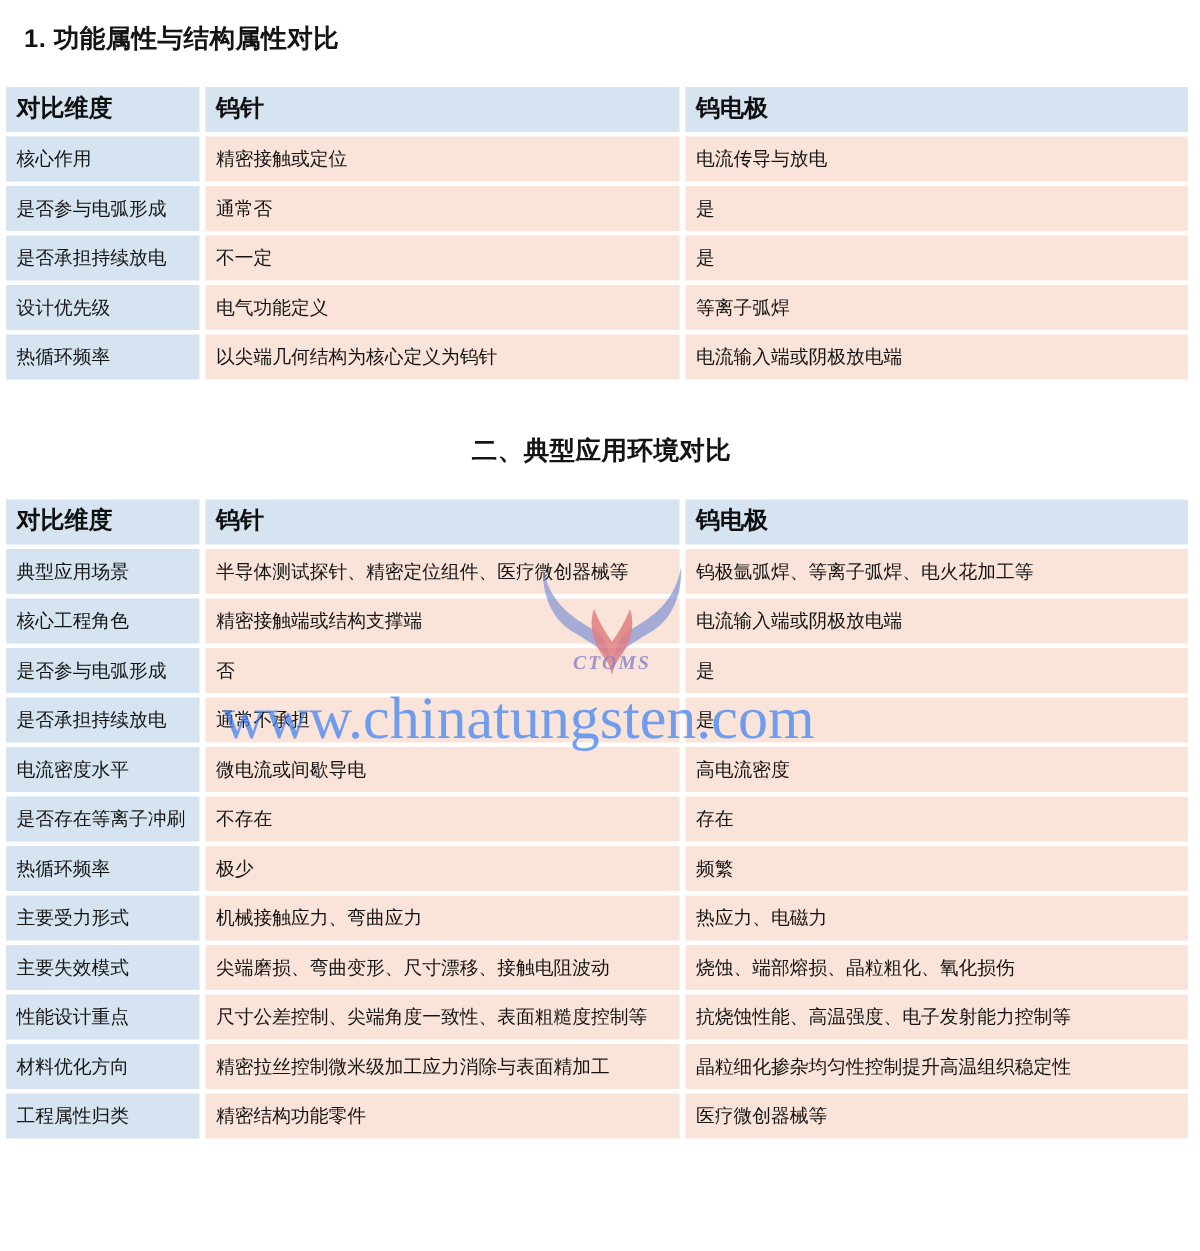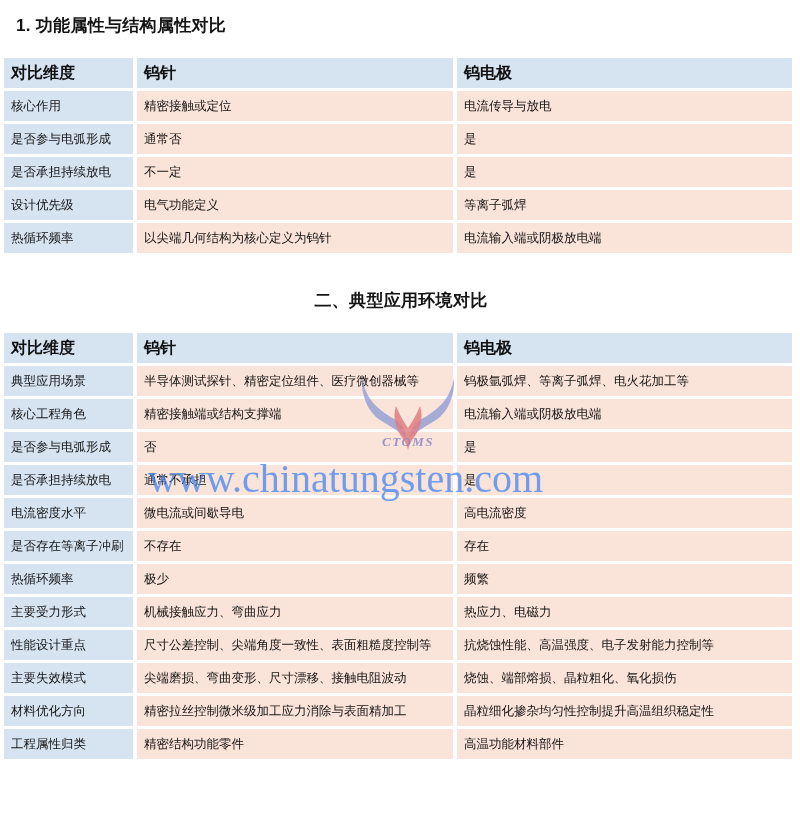--- a/index.html
+++ b/index.html
@@ -210,38 +210,38 @@
         <th>热循环频率</th>
         <td>极少</td>
         <td>频繁</td>
       </tr>
       <tr>
         <th>主要受力形式</th>
         <td>机械接触应力、弯曲应力</td>
         <td>热应力、电磁力</td>
       </tr>
       <tr>
+        <th>主要失效模式</th>
+        <td>尖端磨损、弯曲变形、尺寸漂移、接触电阻波动</td>
+        <td>烧蚀、端部熔损、晶粒粗化、氧化损伤</td>
+      </tr>
+      <tr>
         <th>性能设计重点</th>
         <td>尺寸公差控制、尖端角度一致性、表面粗糙度控制等</td>
         <td>抗烧蚀性能、高温强度、电子发射能力控制等</td>
       </tr>
       <tr>
-        <th>主要失效模式</th>
-        <td>尖端磨损、弯曲变形、尺寸漂移、接触电阻波动</td>
-        <td>烧蚀、端部熔损、晶粒粗化、氧化损伤</td>
-      </tr>
-      <tr>
         <th>材料优化方向</th>
         <td>精密拉丝控制微米级加工应力消除与表面精加工</td>
         <td>晶粒细化掺杂均匀性控制提升高温组织稳定性</td>
       </tr>
       <tr>
         <th>工程属性归类</th>
         <td>精密结构功能零件</td>
-        <td>高温功能材料部件</td>
+        <td>医疗微创器械等</td>
       </tr>
     </tbody>
   </table>
 
   <div class="watermark">
     <svg class="wm-logo" viewBox="0 0 104 78">
       <path d="M6 2 C10 26, 26 36, 40 44 C46 48, 50 54, 50 62 C44 56, 34 50, 24 44 C12 36, 5 20, 6 2 Z" fill="#7b8fd6" opacity="0.85"></path>
       <path d="M98 2 C94 26, 78 36, 64 44 C58 48, 54 54, 54 62 C60 56, 70 50, 80 44 C92 36, 99 20, 98 2 Z" fill="#7b8fd6" opacity="0.85"></path>
       <path d="M40 30 C36 42, 40 54, 48 64 C50 67, 51 70, 52 74 C53 70, 54 67, 56 64 C64 54, 68 42, 64 30 C60 40, 56 46, 52 52 C48 46, 44 40, 40 30 Z" fill="#d9616a" opacity="0.85"></path>
     </svg>

